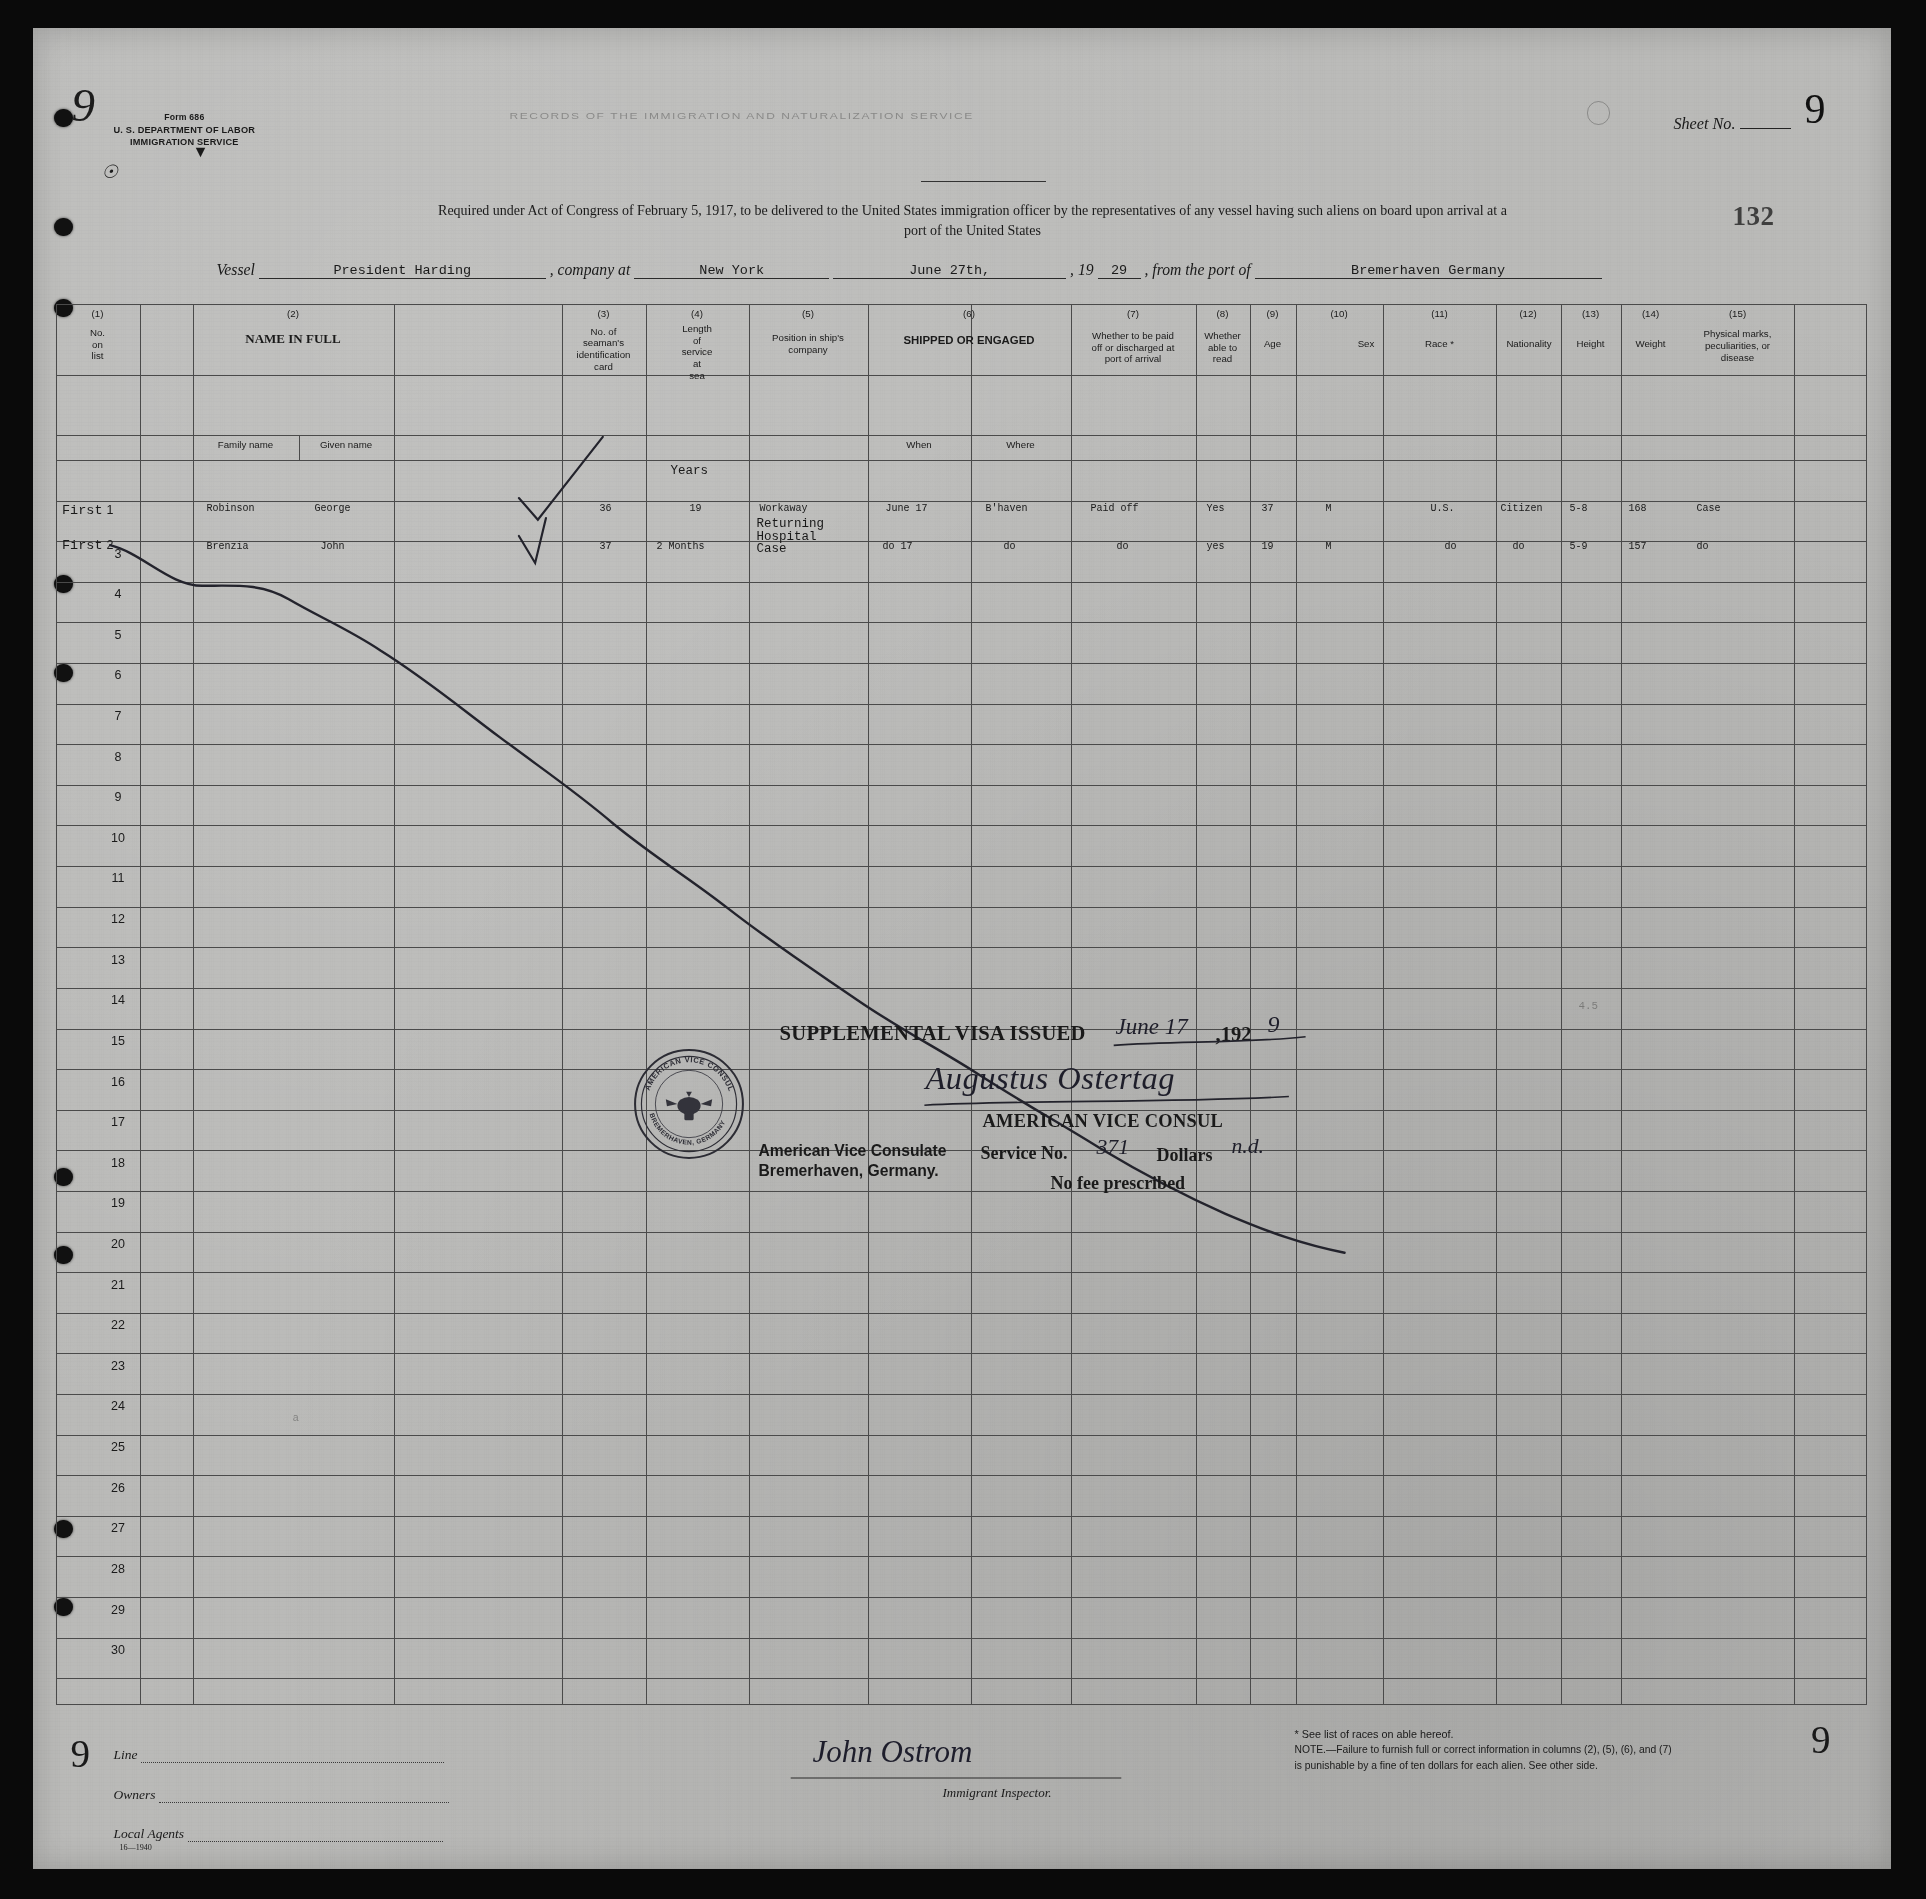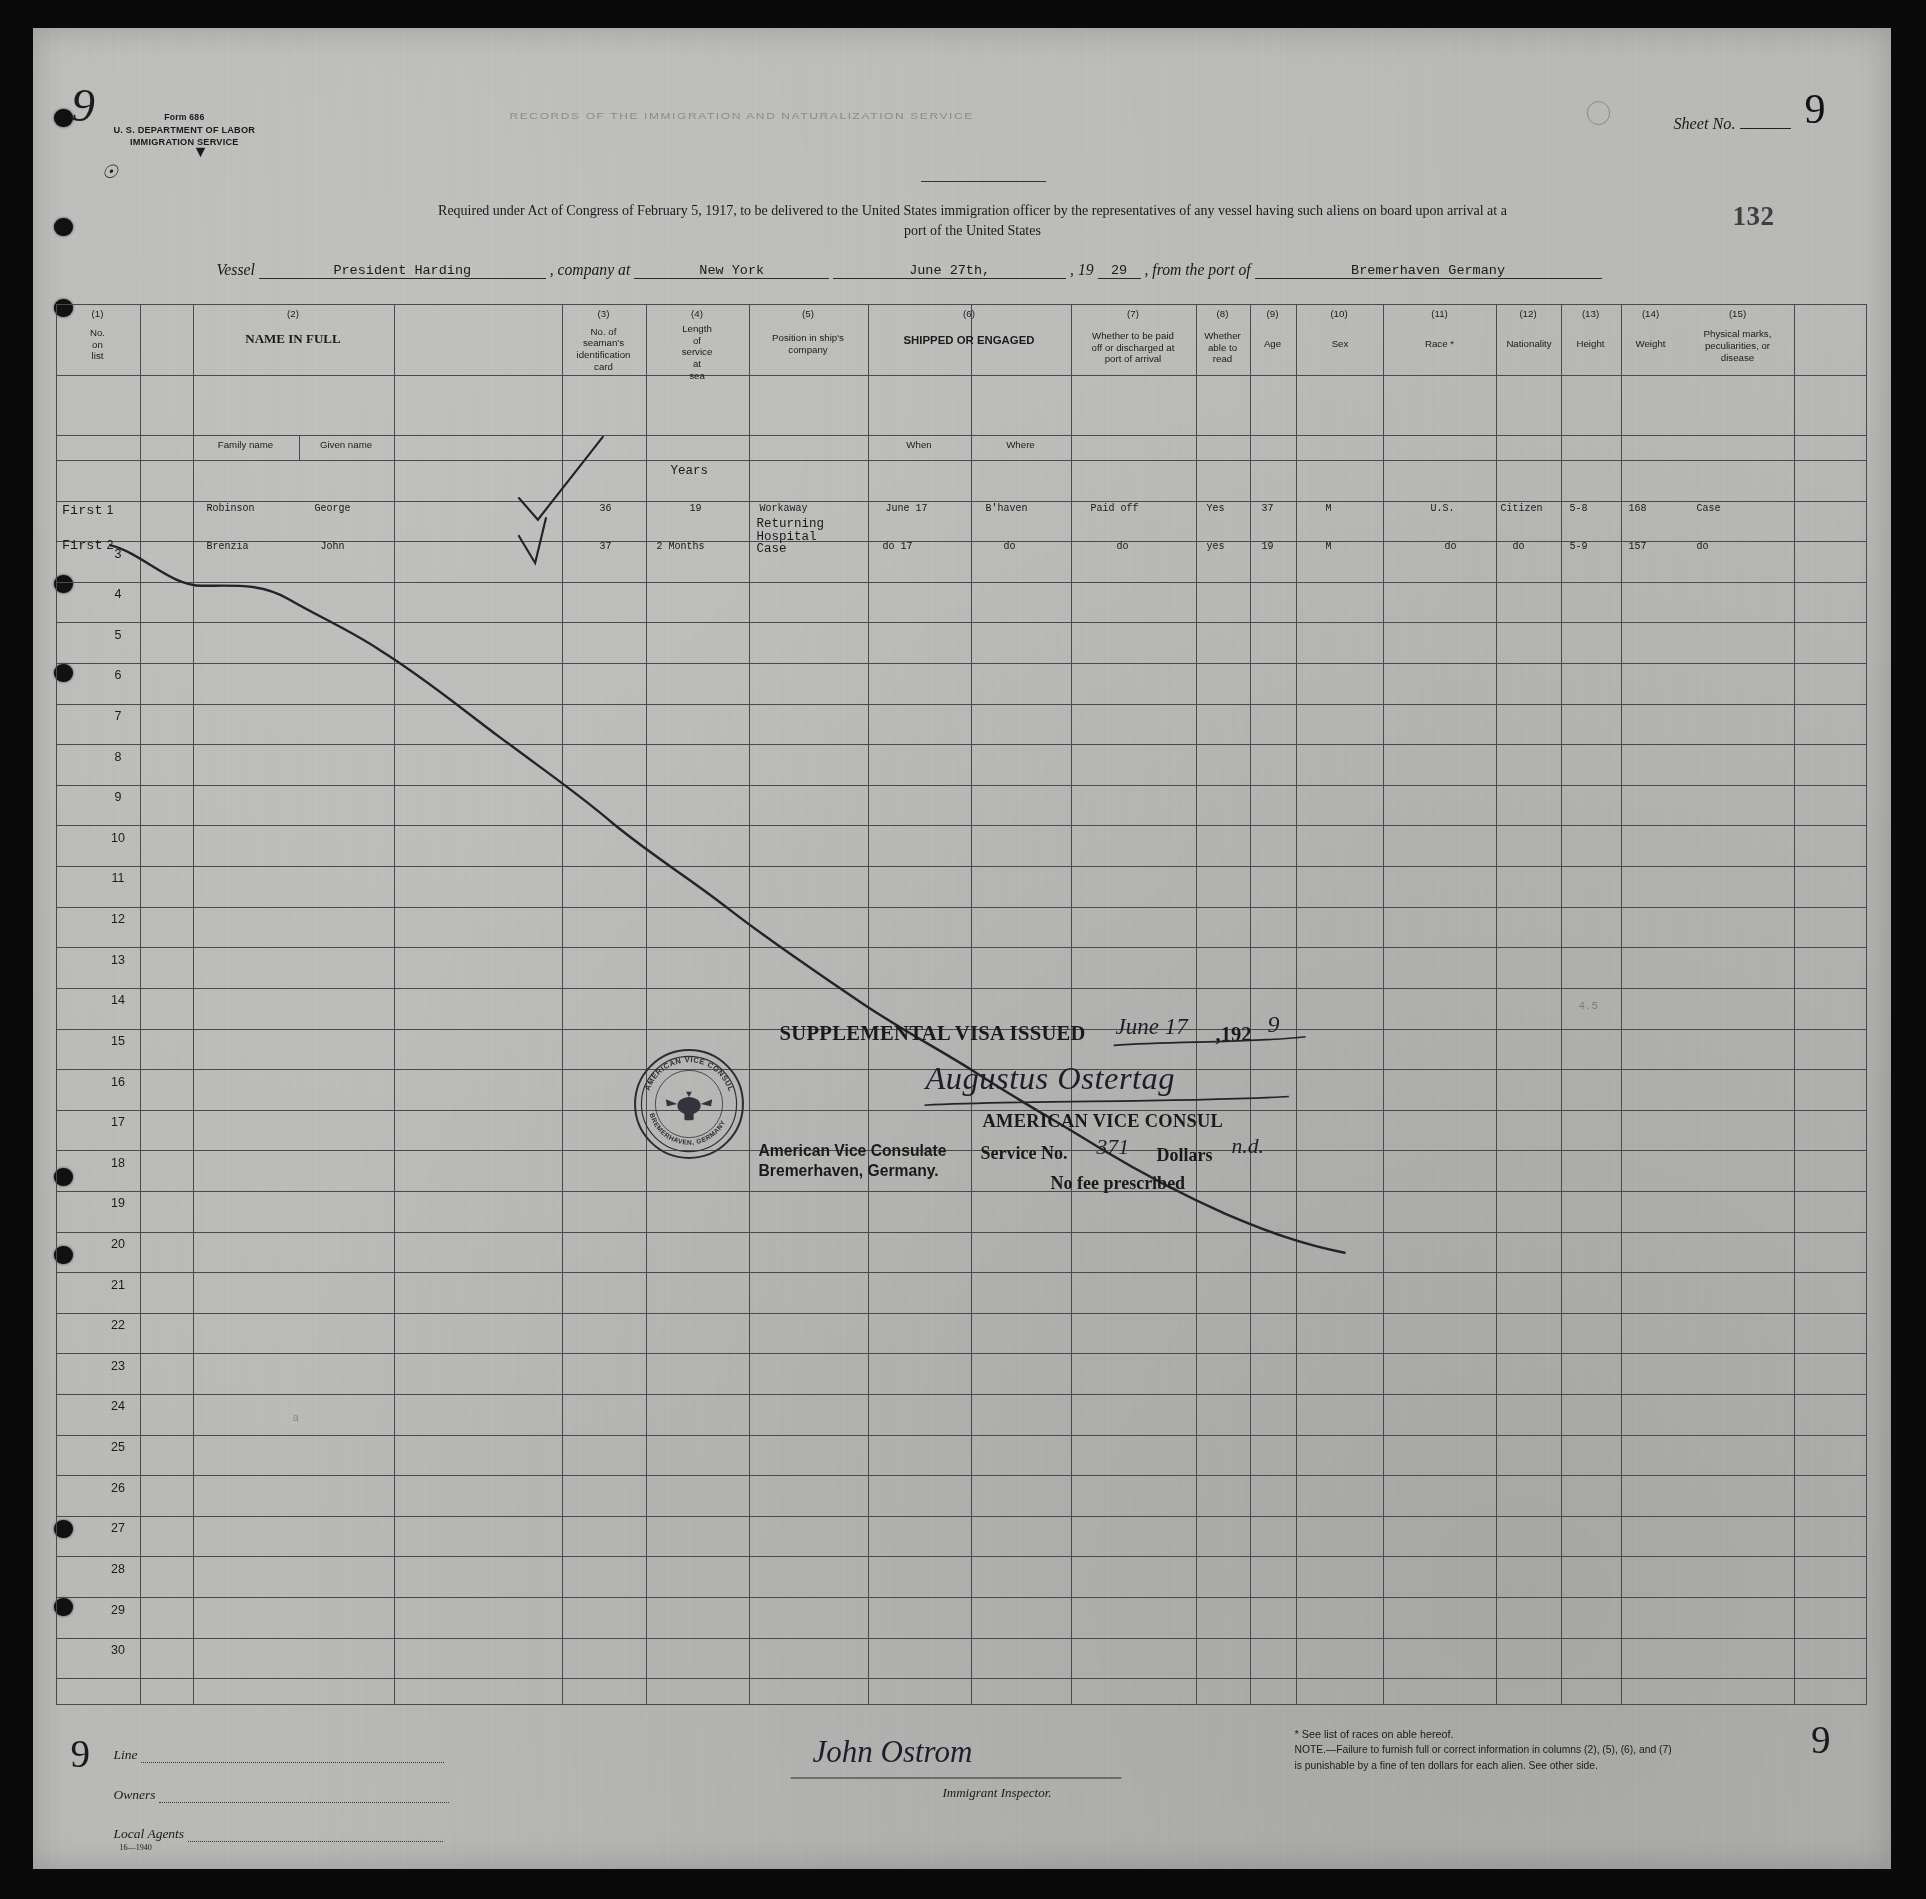--- a/index.html
+++ b/index.html
@@ -411,21 +411,21 @@
     <div class="hdr" style="left:812px; top:135px; width:103px;">When</div>
     <div class="hdr" style="left:915px; top:135px; width:100px;">Where</div>
 
     <div class="hdr" style="left:1015px; top:26px; width:125px; white-space:pre-line;">Whether to be paid
 off or discharged at
 port of arrival</div>
     <div class="hdr" style="left:1140px; top:26px; width:54px; white-space:pre-line;">Whether
 able to
 read</div>
     <div class="hdr" style="left:1194px; top:34px; width:46px;">Age</div>
-    <div class="hdr" style="left:1240px; top:34px; width:89px;">Sex</div>
+    <div class="hdr" style="left:1266px; top:34px; width:89px;">Sex</div>
     <div class="hdr" style="left:1327px; top:34px; width:114px;">Race *</div>
     <div class="hdr" style="left:1430px; top:34px; width:87px;">Nationality</div>
     <div class="hdr" style="left:1505px; top:34px; width:60px;">Height</div>
     <div class="hdr" style="left:1565px; top:34px; width:60px;">Weight</div>
     <div class="hdr" style="left:1625px; top:24.4px; width:114px; white-space:pre-line;">Physical marks,
 peculiarities, or
 disease</div>
 
     <div class="entry small" style="left:615px; top:160px;">Years</div>
 

